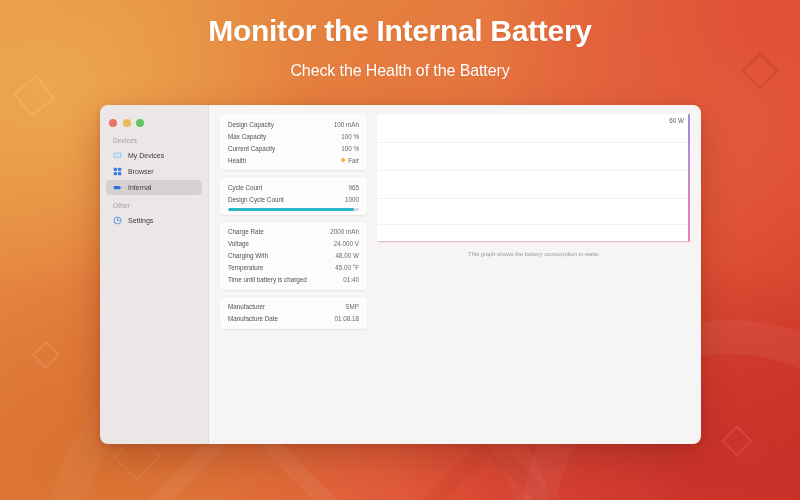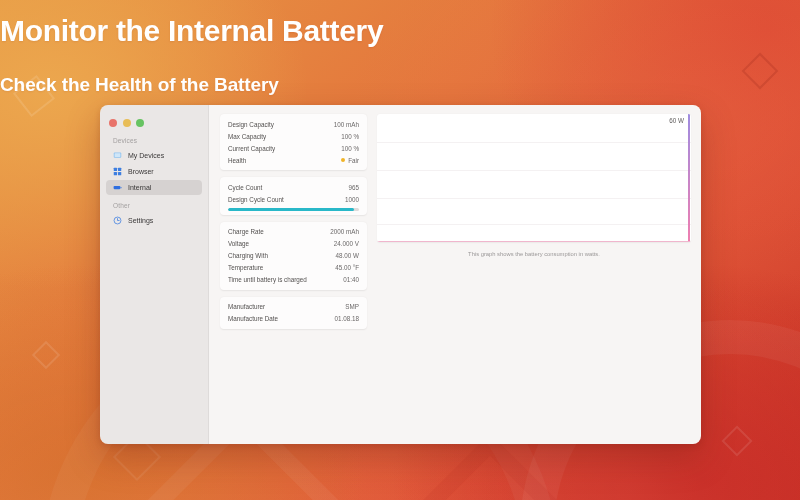--- a/index.html
+++ b/index.html
@@ -68,35 +68,35 @@
   .diamond.d5 { width: 34px;  height: 34px;  left: 120px; bottom: 26px; border-color: rgba(255,255,255,0.08); }
   .diamond.d6 { width: 150px; height: 150px; left: 168px; bottom: -86px; border-width: 18px;
                 border-color: rgba(255,255,255,0.055); }
   .diamond.d7 { width: 120px; height: 120px; right: 250px; bottom: -78px; border-width: 16px;
                 border-color: rgba(180,40,25,0.10); }
 
   
   #promo-heading {
     position: absolute;
     left: 0; right: 0; top: 12px;
-    text-align: left;
+    text-align: center;
     z-index: 4;
   }
   #promo-heading .title {
     font-size: 30px;
     font-weight: bold;
     color: #ffffff;
     letter-spacing: -0.3px;
     line-height: 1.25;
     text-shadow: 0 1px 2px rgba(130,40,20,0.12);
   }
   #promo-heading .subtitle {
-    margin-top: 24px;
-    font-size: 19px;
-    font-weight: bold;
+    margin-top: 12px;
+    font-size: 16px;
+    font-weight: normal;
     color: #ffffff;
     letter-spacing: -0.1px;
     text-shadow: 0 1px 2px rgba(130,40,20,0.10);
   }
 
   
   #app-window {
     position: absolute;
     left: 100px; top: 105px;
     width: 601px; height: 339px;

